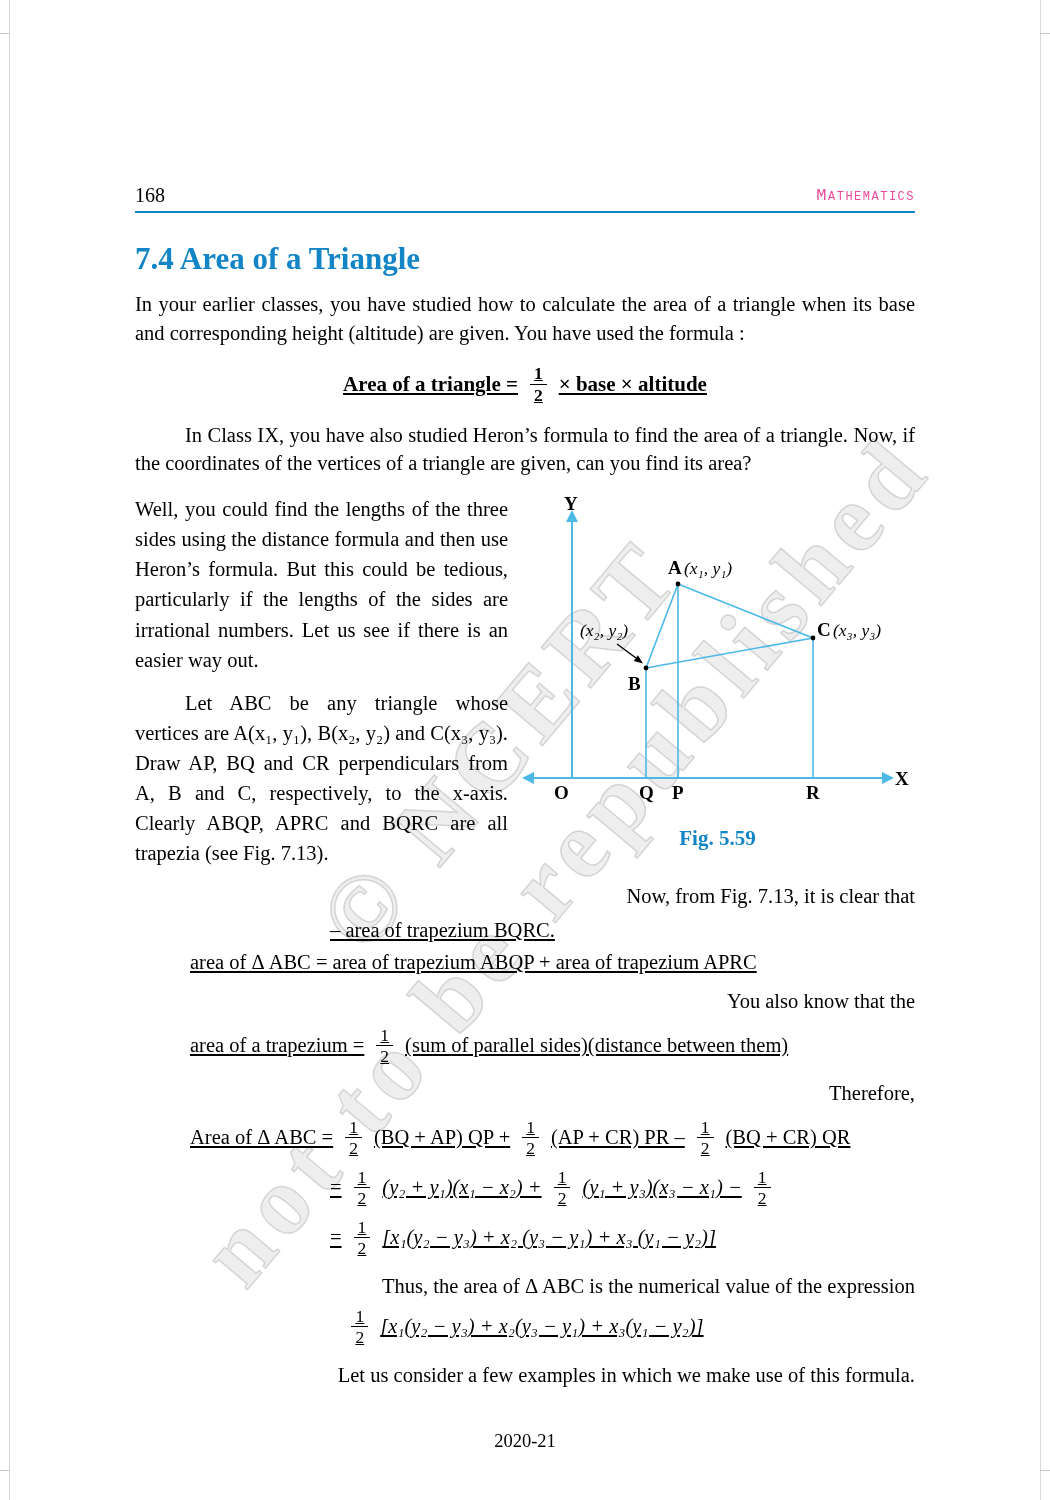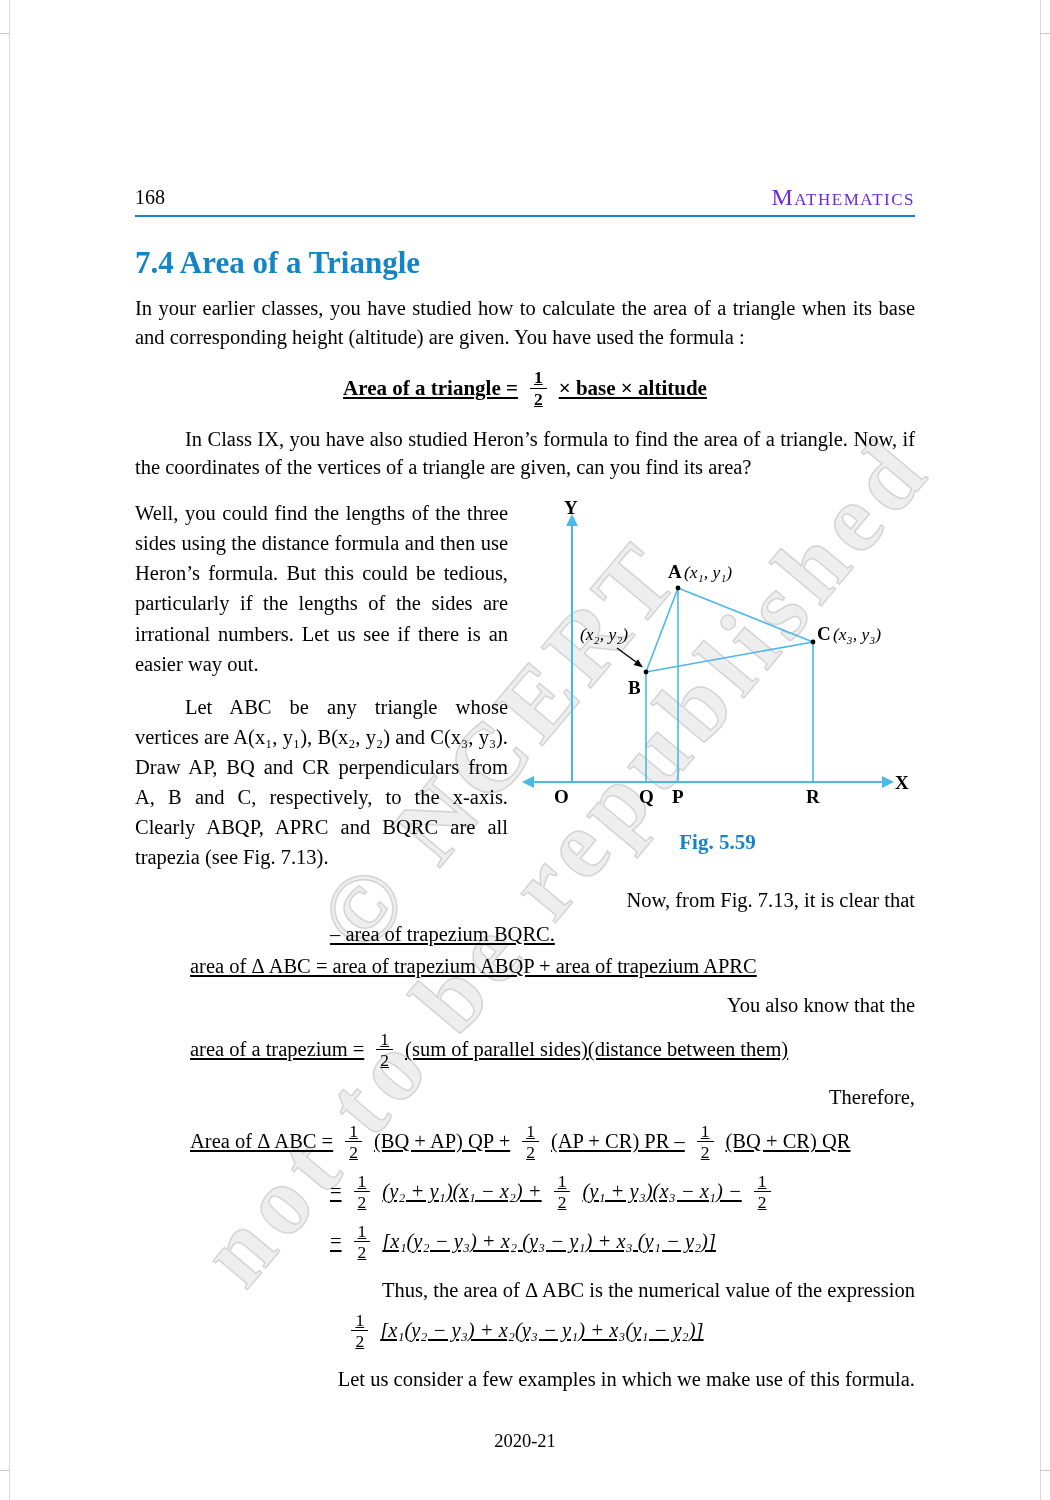--- a/index.html
+++ b/index.html
@@ -22,21 +22,21 @@
     -webkit-text-stroke:1.5px rgba(135,135,135,0.30);
     transform:translate(-50%,-50%) rotate(-50deg);
   }
   .wm1 { left:500px; top:745px; }
   .wm2 { left:565px; top:860px; }
 
   .content { position:relative; z-index:1; padding:184px 135px 0 135px; }
 
   .pageheader { display:flex; justify-content:space-between; align-items:center; }
   .pagenum { font-size:20px; }
-  .subject { font-variant:small-caps; letter-spacing:1.5px; color:#6d28d9; font-size:24px; }
+  .subject { font-variant:small-caps; letter-spacing:1.5px; color:#ec4899; font-size:17px;font-family:Liberation Mono, monospace; }
   .rule { height:2px; background:#1385c6; margin-top:4px; }
 
   h2.heading { color:#1385c6; font-size:31px; font-weight:bold; margin-top:28px; }
 
   .para { font-size:20.5px; line-height:1.40; text-align:justify; margin-top:13px; }
   .indent { text-indent:50px; }
   .noj { text-align:right; }
 
   
   .frac { display:inline-flex; flex-direction:column; align-items:center;

